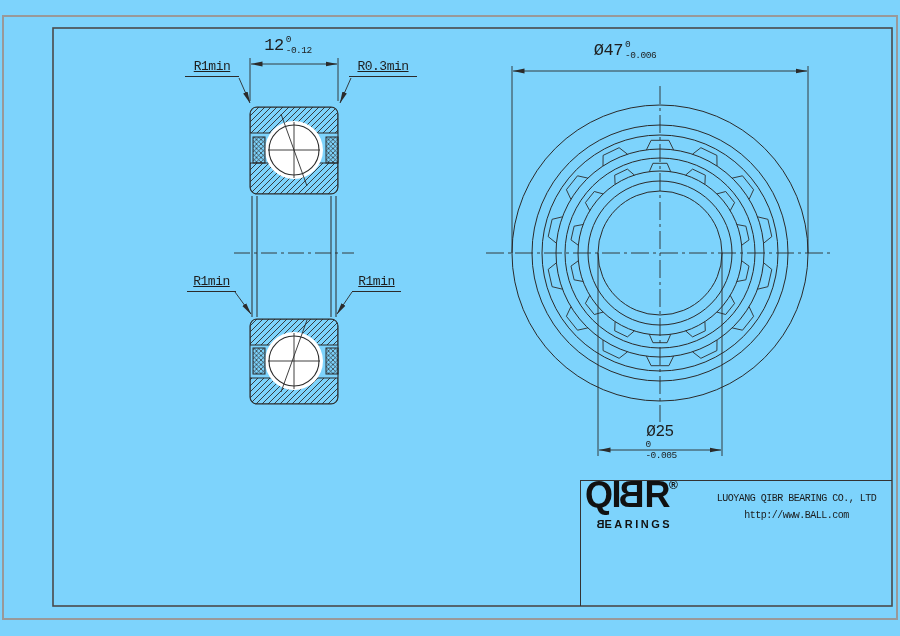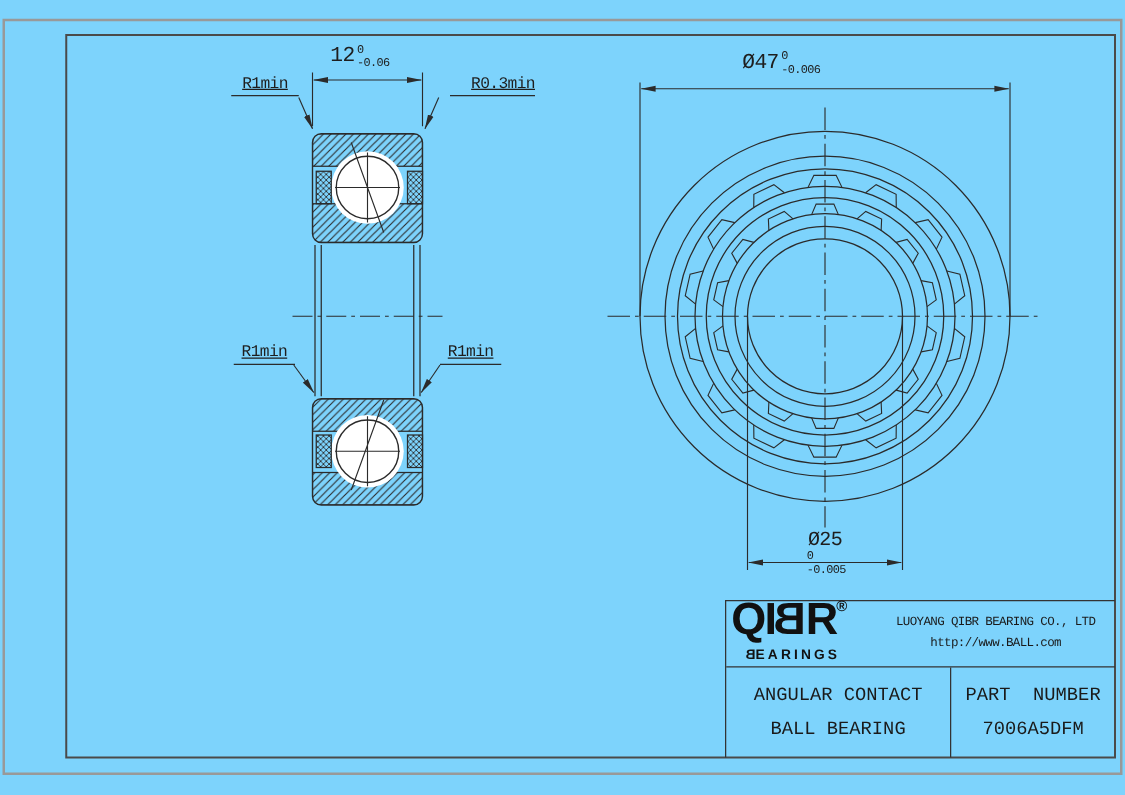--- a/index.html
+++ b/index.html
@@ -148,61 +148,51 @@
 
     <path d="M598,253 V456 M722,253 V456" stroke-width="0.9"></path>
     <line x1="599" y1="450" x2="721" y2="450" stroke-width="0.9" marker-start="url(#arr)" marker-end="url(#arr)"></line>
   </g>
 </svg>
 
 <div class="ov dim" style="left:240px;top:35px;width:96px;">
   <span class="main">12</span>
   <span class="tol">
     <span>0</span>
-    <span>-0.06</span>
+    <span>-0.12</span>
   </span>
 </div>
 
 <div class="ov dim" style="left:565px;top:40px;width:120px;">
   <span class="main">Ø47</span>
   <span class="tol">
     <span>0</span>
     <span>-0.006</span>
   </span>
 </div>
 
 <div class="ov dim small" style="left:602px;top:424px;width:116px;flex-direction:column;">
   <span class="main">Ø25</span>
   <span class="tol">
     <span>0</span>
     <span>-0.005</span>
   </span>
 </div>
 
 <div class="ov rlabel" style="left:185px;top:60px;width:54px;">R1min</div>
-<div class="ov rlabel" style="left:360px;top:60px;width:68px;text-align:right;">R0.3min</div>
+<div class="ov rlabel" style="left:349px;top:60px;width:68px;">R0.3min</div>
 <div class="ov rlabel" style="left:187px;top:275px;width:49px;">R1min</div>
 <div class="ov rlabel" style="left:352px;top:275px;width:49px;">R1min</div>
 
 <div class="ov" id="tblock">
   <div id="tb-row1">
     <div id="logo-cell">
       <div class="brand"><span>QI</span><span class="flip">B</span><span>R</span><span class="reg">®</span></div>
       <div class="brand-sub"><span class="flip">B</span><span>EARINGS</span></div>
     </div>
     <div id="company-cell">
       <span>LUOYANG QIBR BEARING CO., LTD</span>
       <span>http://www.BALL.com</span>
     </div>
   </div>
-  <div id="tb-row2">
-    <div class="tb-cell" id="cell-product">
-      <span>ANGULAR CONTACT</span>
-      <span>BALL BEARING</span>
-    </div>
-    <div class="tb-cell" id="cell-part">
-      <span>PART  NUMBER</span>
-      <span>7006A5DFM</span>
-    </div>
-  </div>
 </div>
 
 </div>
 
 </body></html>

